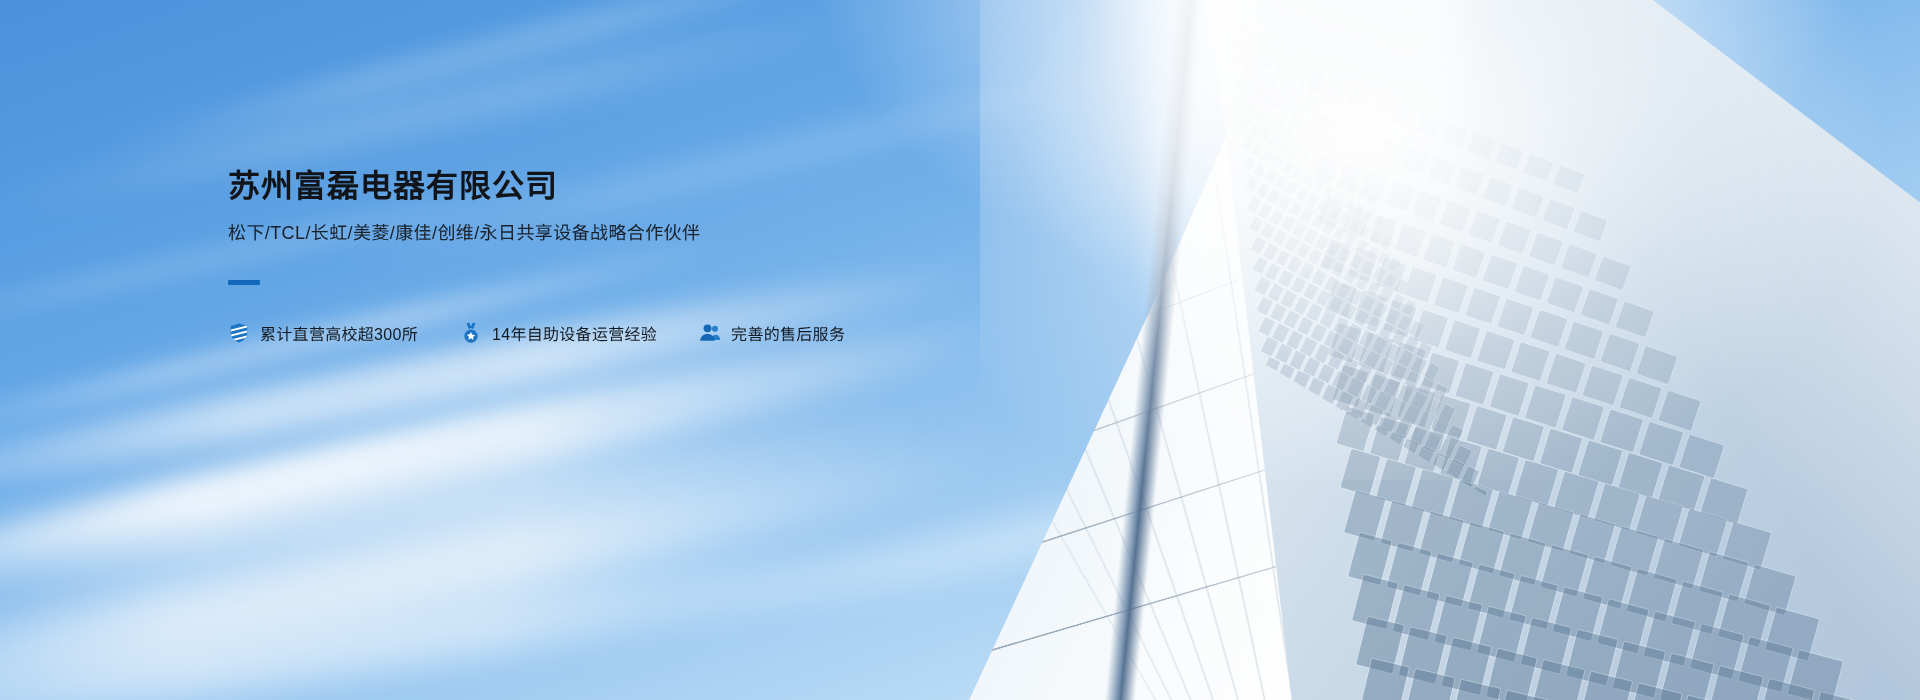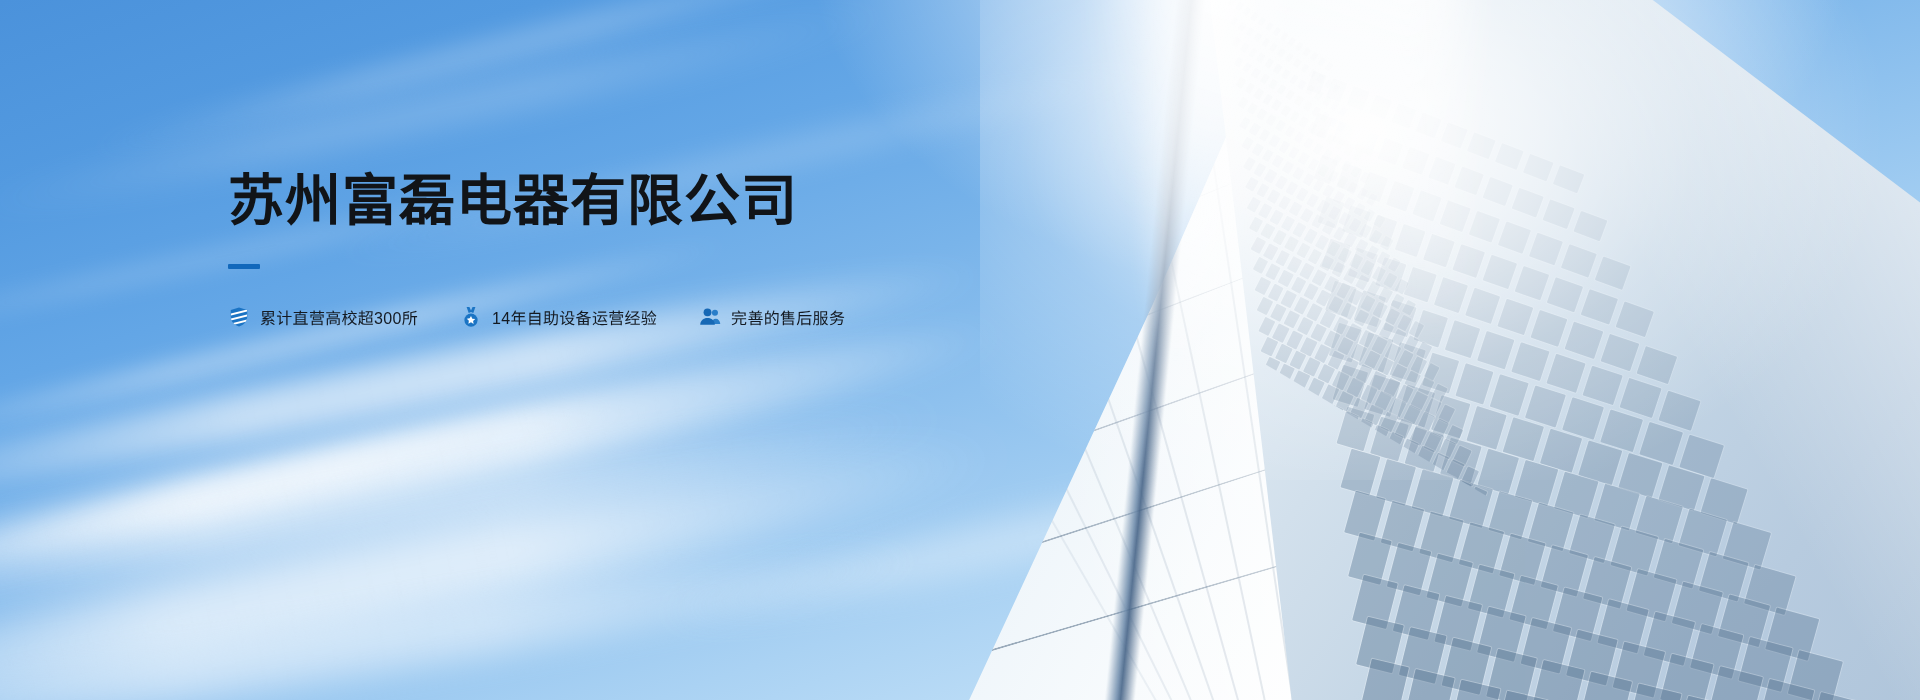--- a/index.html
+++ b/index.html
@@ -116,21 +116,21 @@
   .ray{
     position:absolute; left:1120px; top:-60px; width:340px; height:520px;
     background:linear-gradient(200deg, rgba(255,255,255,.85), rgba(255,255,255,0) 62%);
     filter:blur(24px); pointer-events:none;
   }
 
   
   .content{ position:absolute; left:228px; top:168px; width:900px; }
 
   .title{
-    font-size:56px; font-weight:700; color:#111418; letter-spacing:1px;
+    font-size:32px; font-weight:700; color:#111418; letter-spacing:1px;
     line-height:1.18; white-space:nowrap;
   }
   .sub{
     font-size:18px; color:#18202a; letter-spacing:.4px;
     line-height:1.9; white-space:nowrap; font-weight:400;
   }
   .sub.first{ margin-top:10px; }
 
   .divider{
     width:32px; height:5px; background:#1268bb; margin-top:30px; border-radius:1px;
@@ -780,20 +780,21 @@
         </div>
       </div>
     <div class="seam"></div>
     <div class="seam-glow"></div>
     <div class="bloom"></div>
     <div class="ray"></div>
   </div>
 
   <div class="content">
     <div class="title">苏州富磊电器有限公司</div>
+    <div class="sub first">松下/TCL/长虹/美菱/康佳/创维/永日共享设备战略合作伙伴</div>
 
     <div class="divider"></div>
 
     <div class="badges">
 
       <div class="badge">
         <svg class="badge-icon" viewBox="0 0 24 24">
           <defs>
               <clipPath id="shClip">
                 <path d="M12 1.6 21 4.4v7.1c0 5.4-3.7 9.4-9 10.9C6.7 20.9 3 16.9 3 11.5V4.4Z"></path>

